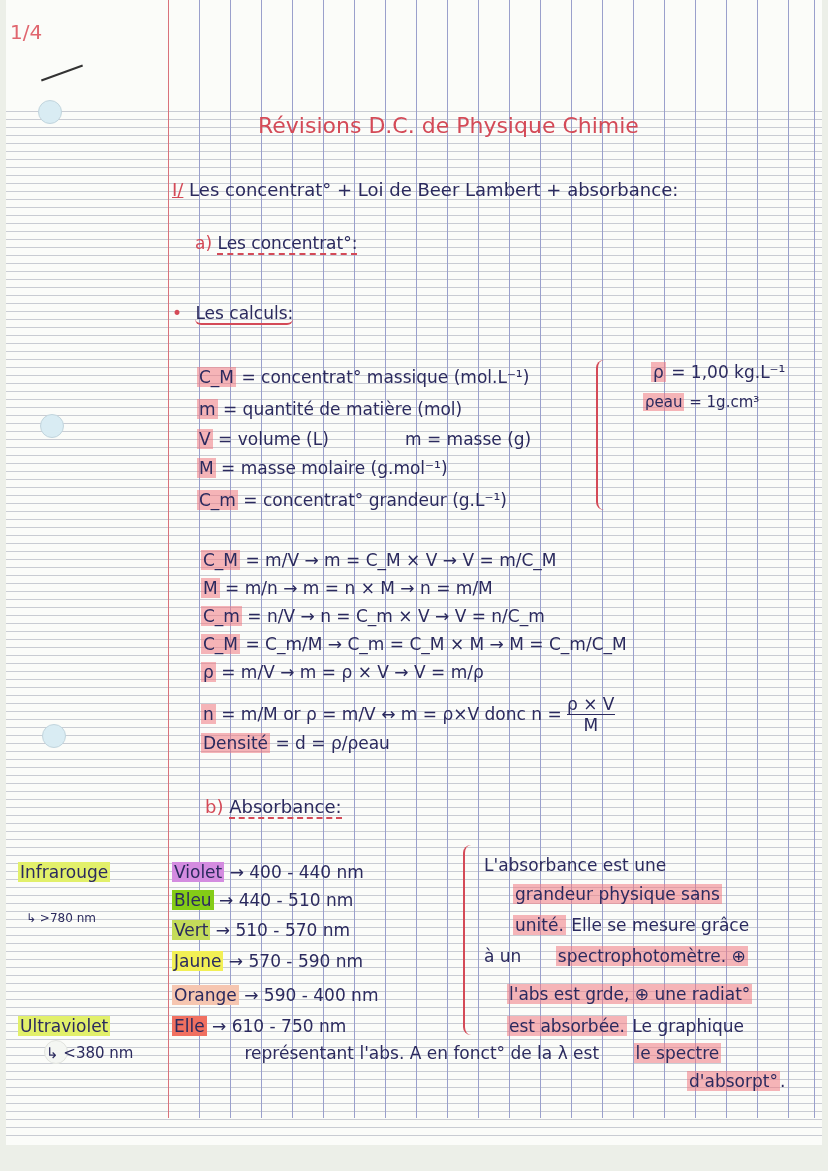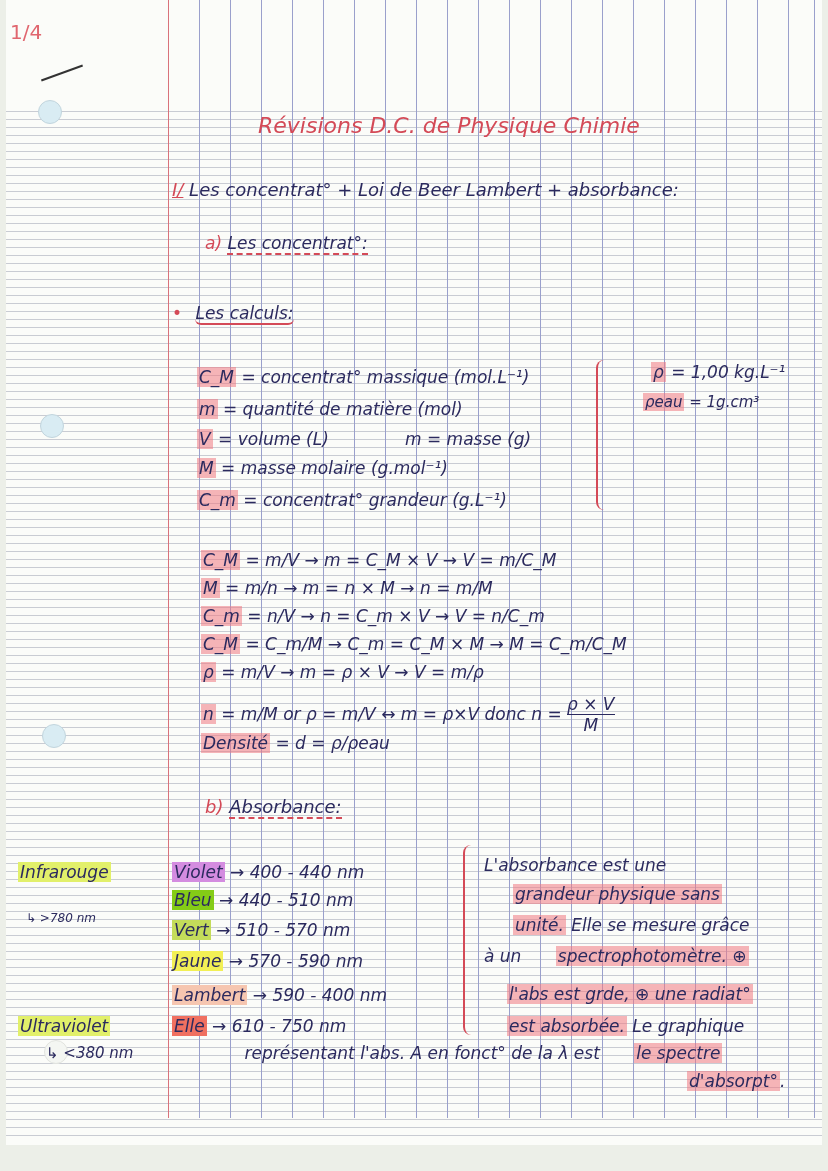--- a/index.html
+++ b/index.html
@@ -16,21 +16,21 @@
   .hlines {
     position:absolute; left:0; right:0; top:104px; height:1038px;
     background-image:
       repeating-linear-gradient(to bottom, transparent 0, transparent 7px, #c9ccd3 7px, #c9ccd3 8px);
   }
   .vline { position:absolute; top:0; height:1118px; width:1px; background:#9aa0cc; }
   .margin-line { position:absolute; top:0; height:1118px; width:1px; left:162px; background:#d9727b; }
   .hole { position:absolute; width:22px; height:22px; border-radius:50%; background:#d9ecf3; border:1px solid #c2d5dd; }
   .hw {
     position:absolute; white-space:nowrap;
-    font-family:"DejaVu Sans", sans-serif; font-style:italic;
+    font-family:"DejaVu Sans", sans-serif; 
     color:#2b2a5e; font-size:17px; line-height:20px;
   }
   .red { color:#d44a57; }
   .hl-pink { background:rgba(240,120,130,0.55); padding:0 2px;margin-left:29px; }
   .hl-violet { background:#d48ce0; padding:0 2px; }
   .hl-blue { background:#84cc16; padding:0 2px; }
   .hl-green { background:#c4dc5a; padding:0 2px; }
   .hl-yellow { background:#f2f055; padding:0 2px; }
   .hl-orange { background:#f6c6b0; padding:0 2px; }
   .hl-red { background:#f07060; padding:0 2px; }
@@ -82,21 +82,21 @@
 <div class="stamp" style="left:10px; top:20px">1/4</div>
 <div style="position:absolute; left:40px; top:72px; width:44px; height:2px; background:#333; transform:rotate(-20deg)"></div>
 
 <div class="hw red" style="left:258px; top:116px; font-size:22px">Révisions D.C. de Physique Chimie</div>
 
 <div class="hw" style="left:172px; top:180px; font-size:18px">
   <span class="red" style="text-decoration:underline">I/</span>
   <span>Les concentrat° + Loi de Beer Lambert + absorbance:</span>
 </div>
 
-<div class="hw" style="left:205px; top:233px">
+<div class="hw" style="left:195px; top:233px">
   <span class="red">a)</span>
   <span class="underline-dash">Les concentrat°:</span>
 </div>
 
 <div class="hw" style="left:172px; top:303px">
   <span class="red">•</span>
   <span class="underline-wave" style="margin-left:8px">Les calculs:</span>
 </div>
 
 <div class="hw" style="left:168px; top:367px"><span class="hl-pink">C_M</span> <span>= concentrat° massique (mol.L⁻¹)</span></div>
@@ -131,21 +131,21 @@
 
 <div class="hw" style="left:18px; top:862px"><span class="hl-lime">Infrarouge</span></div>
 <div class="hw" style="left:26px; top:908px; font-size:12px">↳ &gt;780 nm</div>
 <div class="hw" style="left:18px; top:1016px"><span class="hl-lime">Ultraviolet</span></div>
 <div class="hw" style="left:46px; top:1043px; font-size:15px">↳ &lt;380 nm</div>
 
 <div class="hw" style="left:172px; top:862px"><span class="hl-violet">Violet</span> <span>→ 400 - 440 nm</span></div>
 <div class="hw" style="left:172px; top:890px"><span class="hl-blue">Bleu</span> <span>→ 440 - 510 nm</span></div>
 <div class="hw" style="left:172px; top:920px"><span class="hl-green">Vert</span> <span>→ 510 - 570 nm</span></div>
 <div class="hw" style="left:172px; top:951px"><span class="hl-yellow">Jaune</span> <span>→ 570 - 590 nm</span></div>
-<div class="hw" style="left:172px; top:985px"><span class="hl-orange">Lambert</span> <span>→ 590 - 400 nm</span></div>
+<div class="hw" style="left:172px; top:985px"><span class="hl-orange">Orange</span> <span>→ 590 - 400 nm</span></div>
 <div class="hw" style="left:172px; top:1016px"><span class="hl-red">Elle</span> <span>→ 610 - 750 nm</span></div>
 
 <div class="brace" style="left:463px; top:845px; height:190px"></div>
 
 <div class="hw" style="left:484px; top:855px">L'absorbance est une</div>
 <div class="hw" style="left:484px; top:884px"><span class="hl-pink">grandeur physique sans</span></div>
 <div class="hw" style="left:484px; top:915px"><span class="hl-pink">unité.</span><span> Elle se mesure grâce</span></div>
 <div class="hw" style="left:484px; top:946px"><span>à un </span><span class="hl-pink">spectrophotomètre. ⊕</span></div>
 <div class="hw" style="left:478px; top:984px"><span class="hl-pink">l'abs est grde, ⊕ une radiat°</span></div>
 <div class="hw" style="left:478px; top:1016px"><span class="hl-pink">est absorbée.</span><span> Le graphique</span></div>

